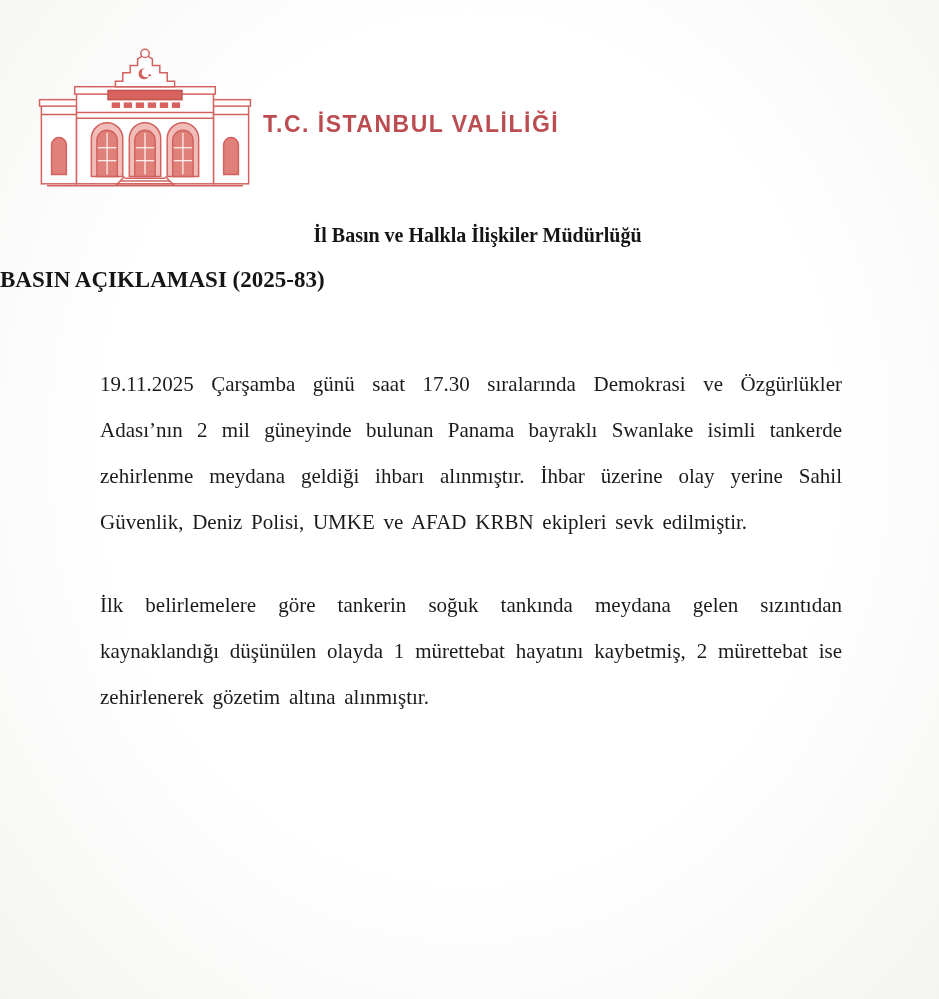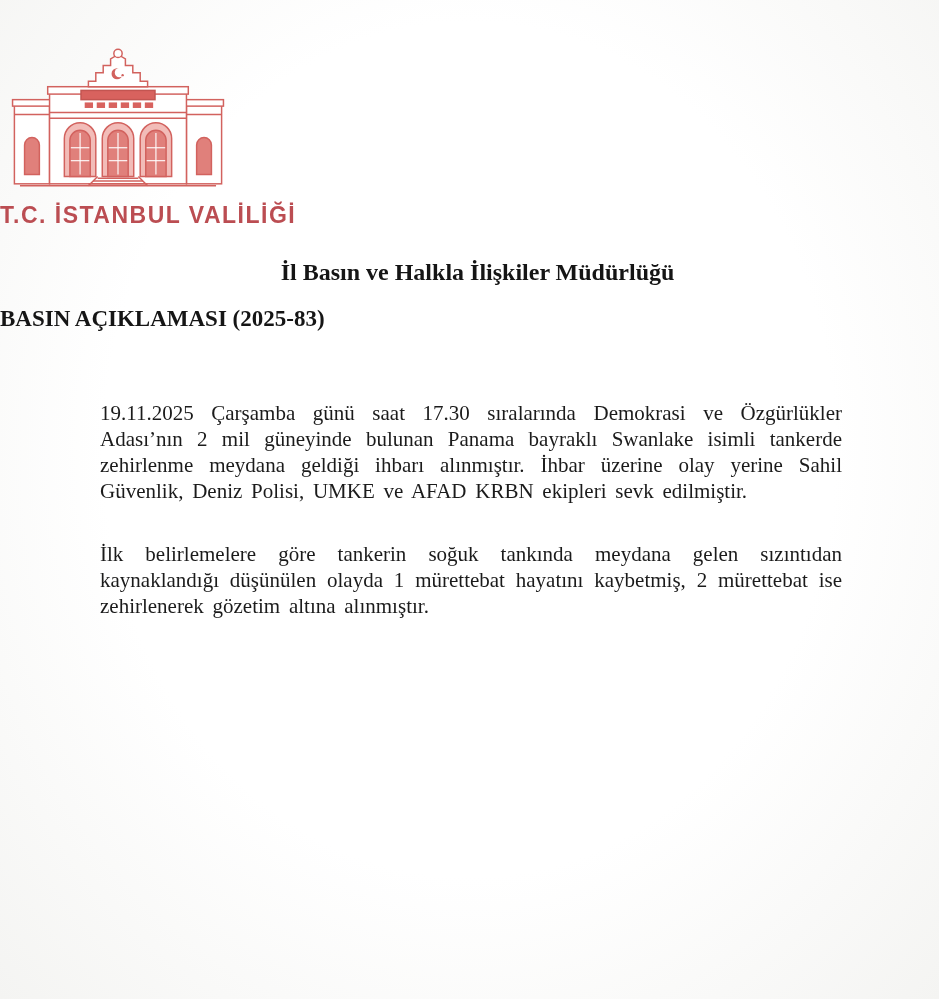--- a/index.html
+++ b/index.html
@@ -17,59 +17,60 @@
   }
   .doc {
     width: 939px;
     height: 999px;
     box-sizing: border-box;
     padding-top: 46px;
   }
   
   .logo-block {
     display: flex;
-    flex-direction: column;
-    align-items: flex-start;
+    flex-direction: row;
+    align-items: center;
+    padding-left: 27px;
   }
   .logo-block svg {
     width: 236px;
     height: 148px;
     display: block;
   }
   .logo-text {
     margin-top: 8px;
     font-family: "Liberation Sans", sans-serif;
     font-size: 23px;
     font-weight: 600;
     letter-spacing: 1.5px;
     color: #bb4d52;
   }
   
   .heading-1 {
     margin: 30px 0 0 16px;
     text-align: center;
-    font-size: 24px;
+    font-size: 20px;
     font-weight: bold;
     color: #151515;
   }
   .heading-2 {
     margin: 20px 0 0 0;
     font-size: 23px;
     font-weight: bold;
     color: #151515;
   }
   
   .body-text {
     width: 742px;
     margin: 68px 0 0 100px;
   }
   .body-text p {
     margin: 0 0 37px 0;
     font-size: 21px;
-    line-height: 26px;
+    line-height: 46px;
     text-align: justify;
     word-spacing: 3.5px;
     color: #1b1b1b;
   }
   .closing {
     font-size: 21.5px;
     font-weight: bold;
     word-spacing: 2px;
     color: #141414;
   }

